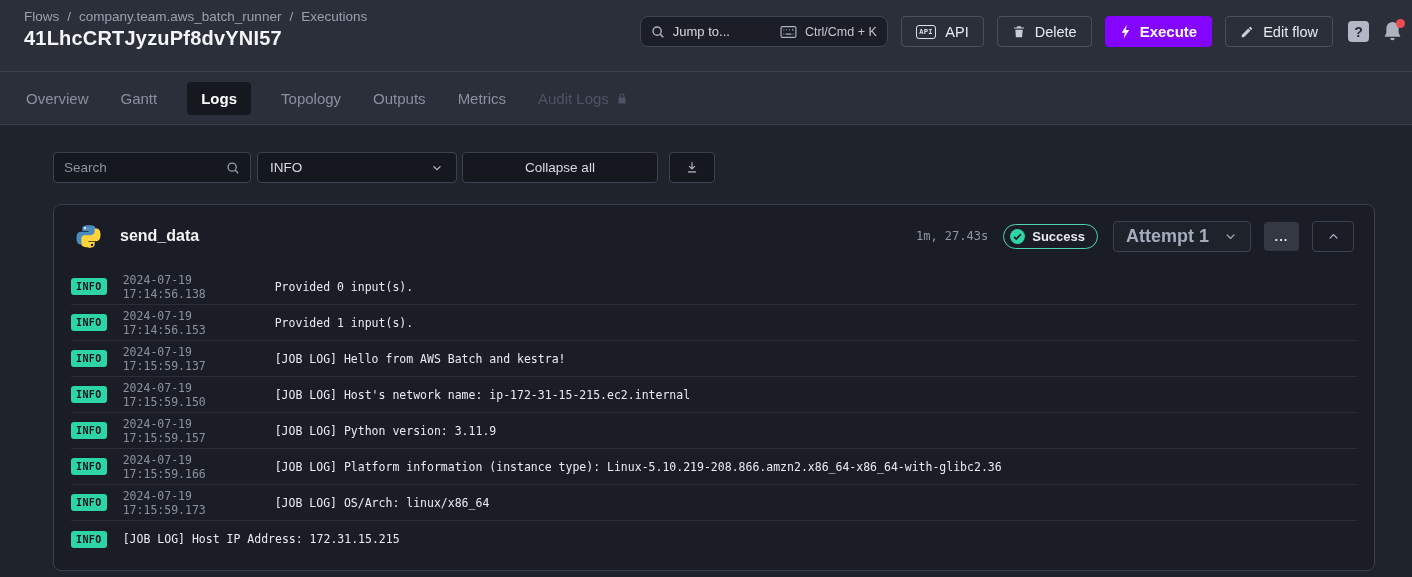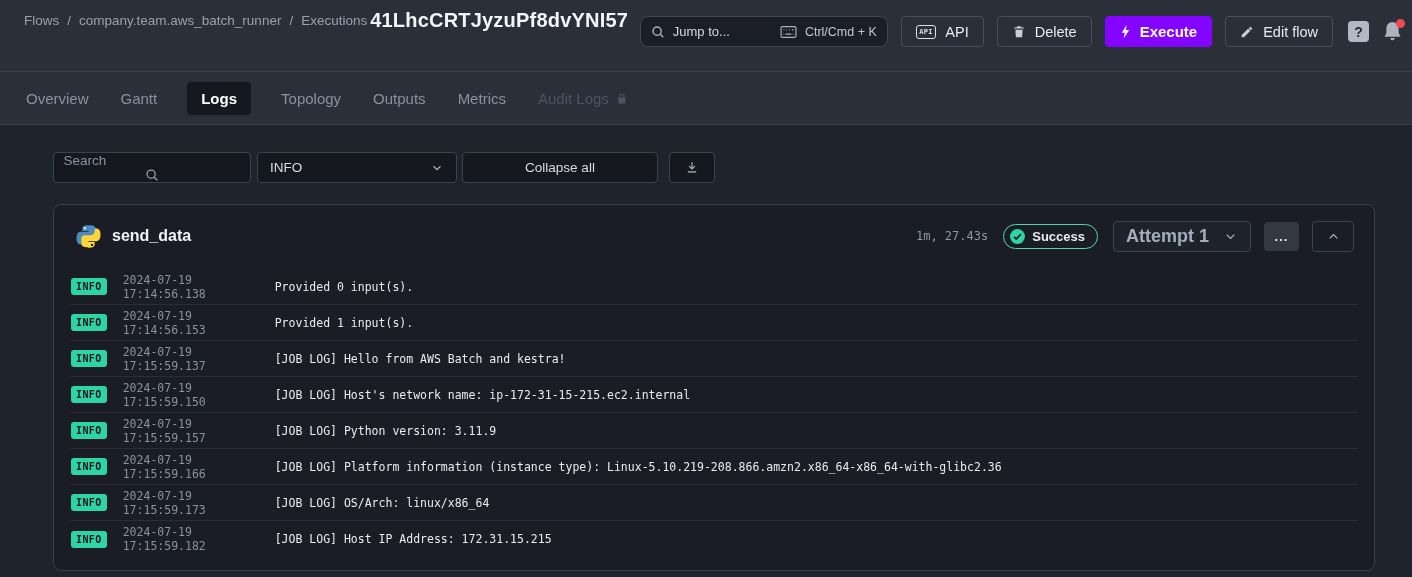--- a/index.html
+++ b/index.html
@@ -3,21 +3,21 @@
 <meta charset="utf-8">
 <style>
   * { margin:0; padding:0; box-sizing:border-box; }
   html,body { width:1412px; height:577px; overflow:hidden; background:#1F232C;
     font-family:"Liberation Sans", sans-serif; }
   .app { width:1412px; height:577px; display:flex; flex-direction:column; }
 
   
   .topbar { height:72px; background:#2B2F3A; display:flex; justify-content:space-between;
     align-items:flex-start; padding:8px 8px 0 24px; border-bottom:1px solid #3A3F4B; flex:0 0 72px; }
-  .topbar-left { display:flex; flex-direction:row; gap:3px; padding-top:1px; }
+  .topbar-left { display:flex; flex-direction:column; gap:3px; padding-top:1px; }
   .breadcrumb { font-size:13.5px; color:#9AA0AF; display:flex; gap:8px; align-items:center; }
   .breadcrumb .crumb { cursor:pointer; }
   .page-title { font-size:20px; font-weight:bold; color:#F4F5F8; letter-spacing:.2px; }
   .topbar-right { display:flex; align-items:center; gap:13px; margin-top:8px; }
 
   .jumpto { width:248px; height:31px; background:#1B1E27; border:1px solid #3F4552; border-radius:8px;
     display:flex; align-items:center; padding:0 10px; gap:8px; cursor:pointer; }
   .jumpto .jt-label { font-size:13px; color:#D5D8E0; flex:1; }
   .jumpto .jt-shortcut { font-size:12.5px; color:#C3C7D2; }
   .icon { display:inline-flex; align-items:center; justify-content:center; color:#AEB3C1; }
@@ -44,39 +44,39 @@
   .tab { font-size:15px; color:#8A90A0; cursor:pointer; padding:8px 2px; border-radius:4px;
     display:flex; align-items:center; gap:7px; white-space:nowrap; }
   .tab.active { background:#15181F; color:#FFFFFF; font-weight:bold; padding:8px 14px; }
   .tab.disabled { color:#4E5364; cursor:default; }
   .tab.disabled .icon { color:#4E5364; }
 
   
   .content { flex:1; background:#1F232C; padding:27px 37px 0 53px; }
   .filters { display:flex; align-items:center; margin-bottom:21px; }
   .search-box { width:198px; height:31px; background:#15181F; border:1px solid #3C4250;
-    border-radius:4px; display:flex; align-items:center; padding:0 10px; margin-right:6px;flex-direction:column; }
+    border-radius:4px; display:flex; align-items:center; padding:0 10px; margin-right:6px; }
   .search-box input { flex:1; background:transparent; border:none; outline:none; color:#D8DBE2;
     font-size:13.5px; font-family:inherit; min-width:0; }
   .search-box input::placeholder { color:#8C92A0; }
   .search-box .icon { color:#9BA1AF; }
   .select-box { width:200px; height:31px; background:#15181F; border:1px solid #3C4250;
     border-radius:4px; display:flex; align-items:center; justify-content:space-between;
     padding:0 12px; color:#D8DBE2; font-size:13.5px; cursor:pointer; margin-right:5px; }
   .collapse-btn { width:196px; height:31px; background:#15181F; border:1px solid #3C4250;
     border-radius:4px; color:#D8DBE2; font-size:13.5px; font-family:inherit; cursor:pointer;
     margin-right:11px; }
   .dl-btn { width:46px; height:31px; background:#15181F; border:1px solid #3C4250; border-radius:4px;
     display:flex; align-items:center; justify-content:center; color:#C9CDD8; cursor:pointer; }
 
   
   .panel { background:#1A1D25; border:1px solid #3A3F4B; border-radius:8px; height:367px;
     overflow:hidden; }
   .panel-header { height:62px; display:flex; align-items:center; padding:0 20px 0 22px; }
-  .task-name { font-size:16px; font-weight:bold; color:#F2F3F6; margin-left:11px; }
+  .task-name { font-size:16px; font-weight:bold; color:#F2F3F6; margin-left:19px; }
   .spacer { flex:1; }
   .duration { font-family:"DejaVu Sans Mono",monospace; font-size:12px; color:#8F96A4; margin-right:15px; }
   .status-badge { height:25px; border:1px solid #4CD7AC; border-radius:13px; display:flex;
     align-items:center; gap:6px; padding:0 12px 0 5px; color:#E8EAEE; font-size:13px;
     font-weight:600; margin-right:15px; }
   .attempt-select { height:31px; min-width:126px; border:1px solid #3C4250; border-radius:4px;
     display:flex; align-items:center; justify-content:space-between; gap:14px; padding:0 12px;
     color:#A5ADBD; font-size:18px; font-weight:600; cursor:pointer; margin-right:13px;
     background:#1E222B; }
   .more-btn { width:35px; height:29px; background:#343843; border:none; border-radius:4px;
@@ -311,19 +311,18 @@
           <span class="log-time">2024-07-19 17:15:59.166</span>
           <span class="log-msg">[JOB LOG] Platform information (instance type): Linux-5.10.219-208.866.amzn2.x86_64-x86_64-with-glibc2.36</span>
         </div>
         <div class="log-row">
           <span class="log-level">INFO</span>
           <span class="log-time">2024-07-19 17:15:59.173</span>
           <span class="log-msg">[JOB LOG] OS/Arch: linux/x86_64</span>
         </div>
         <div class="log-row">
           <span class="log-level">INFO</span>
-          <span class="log-time">2024-07-19 17:15:59.182</span>
           <span class="log-msg">[JOB LOG] Host IP Address: 172.31.15.215</span>
         </div>
       </div>
     </div>
   </div>
 </div>
 
 </body></html>

